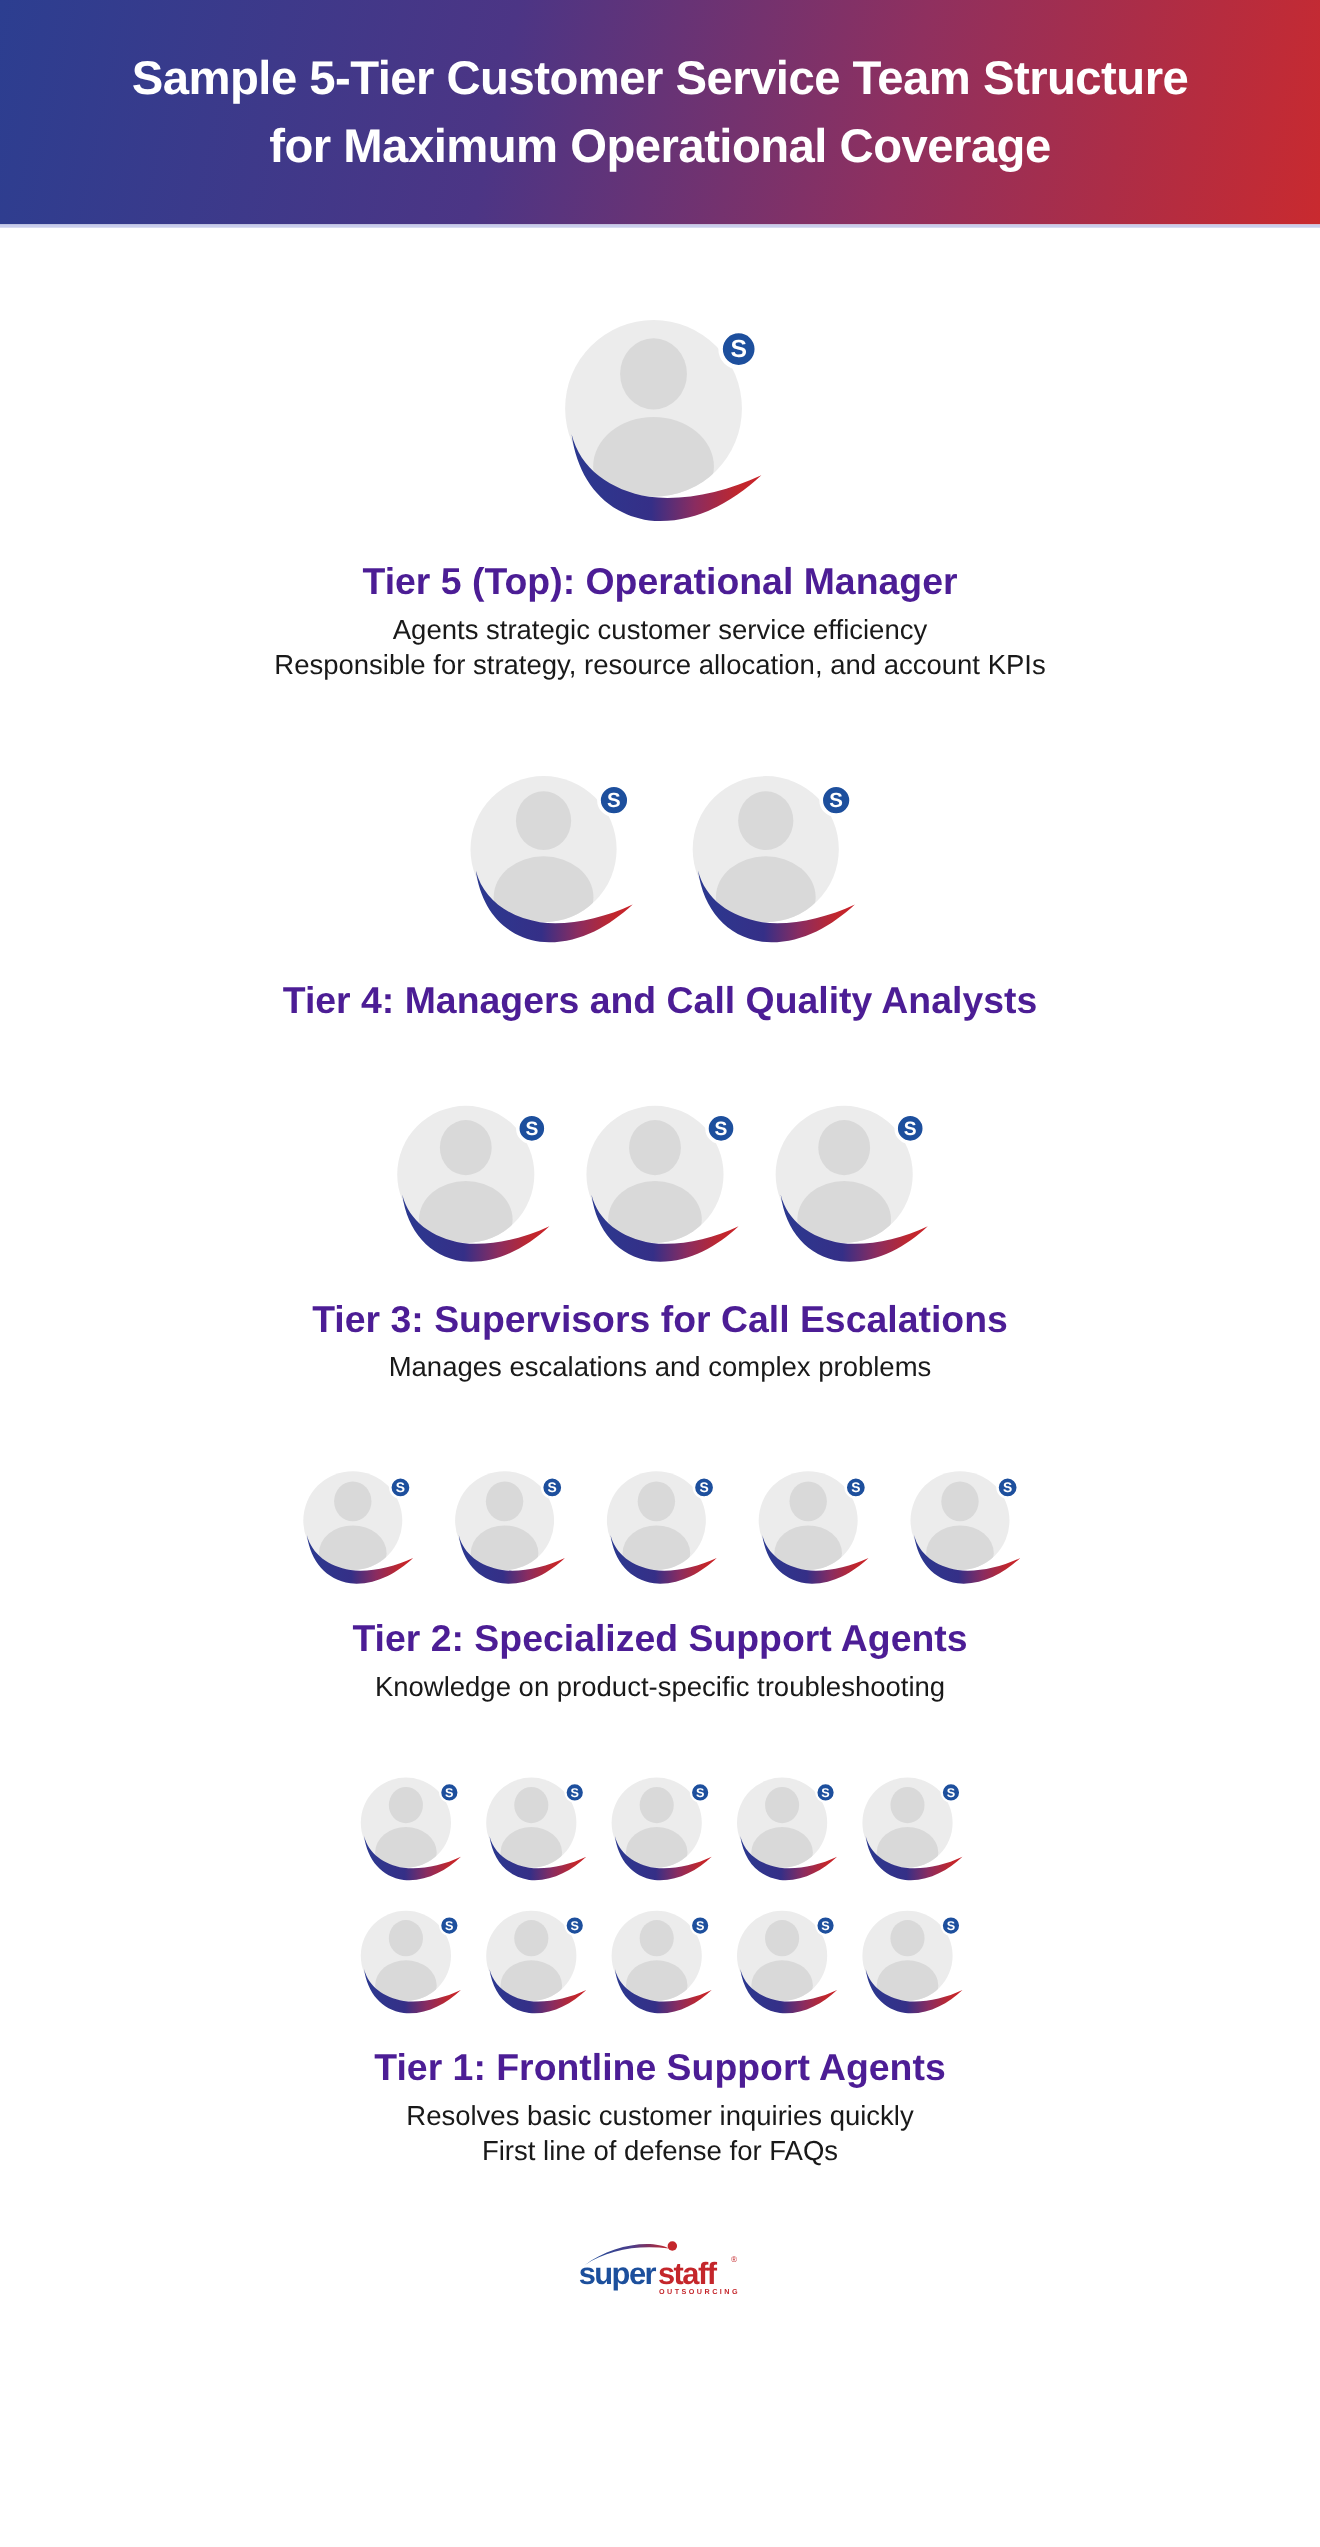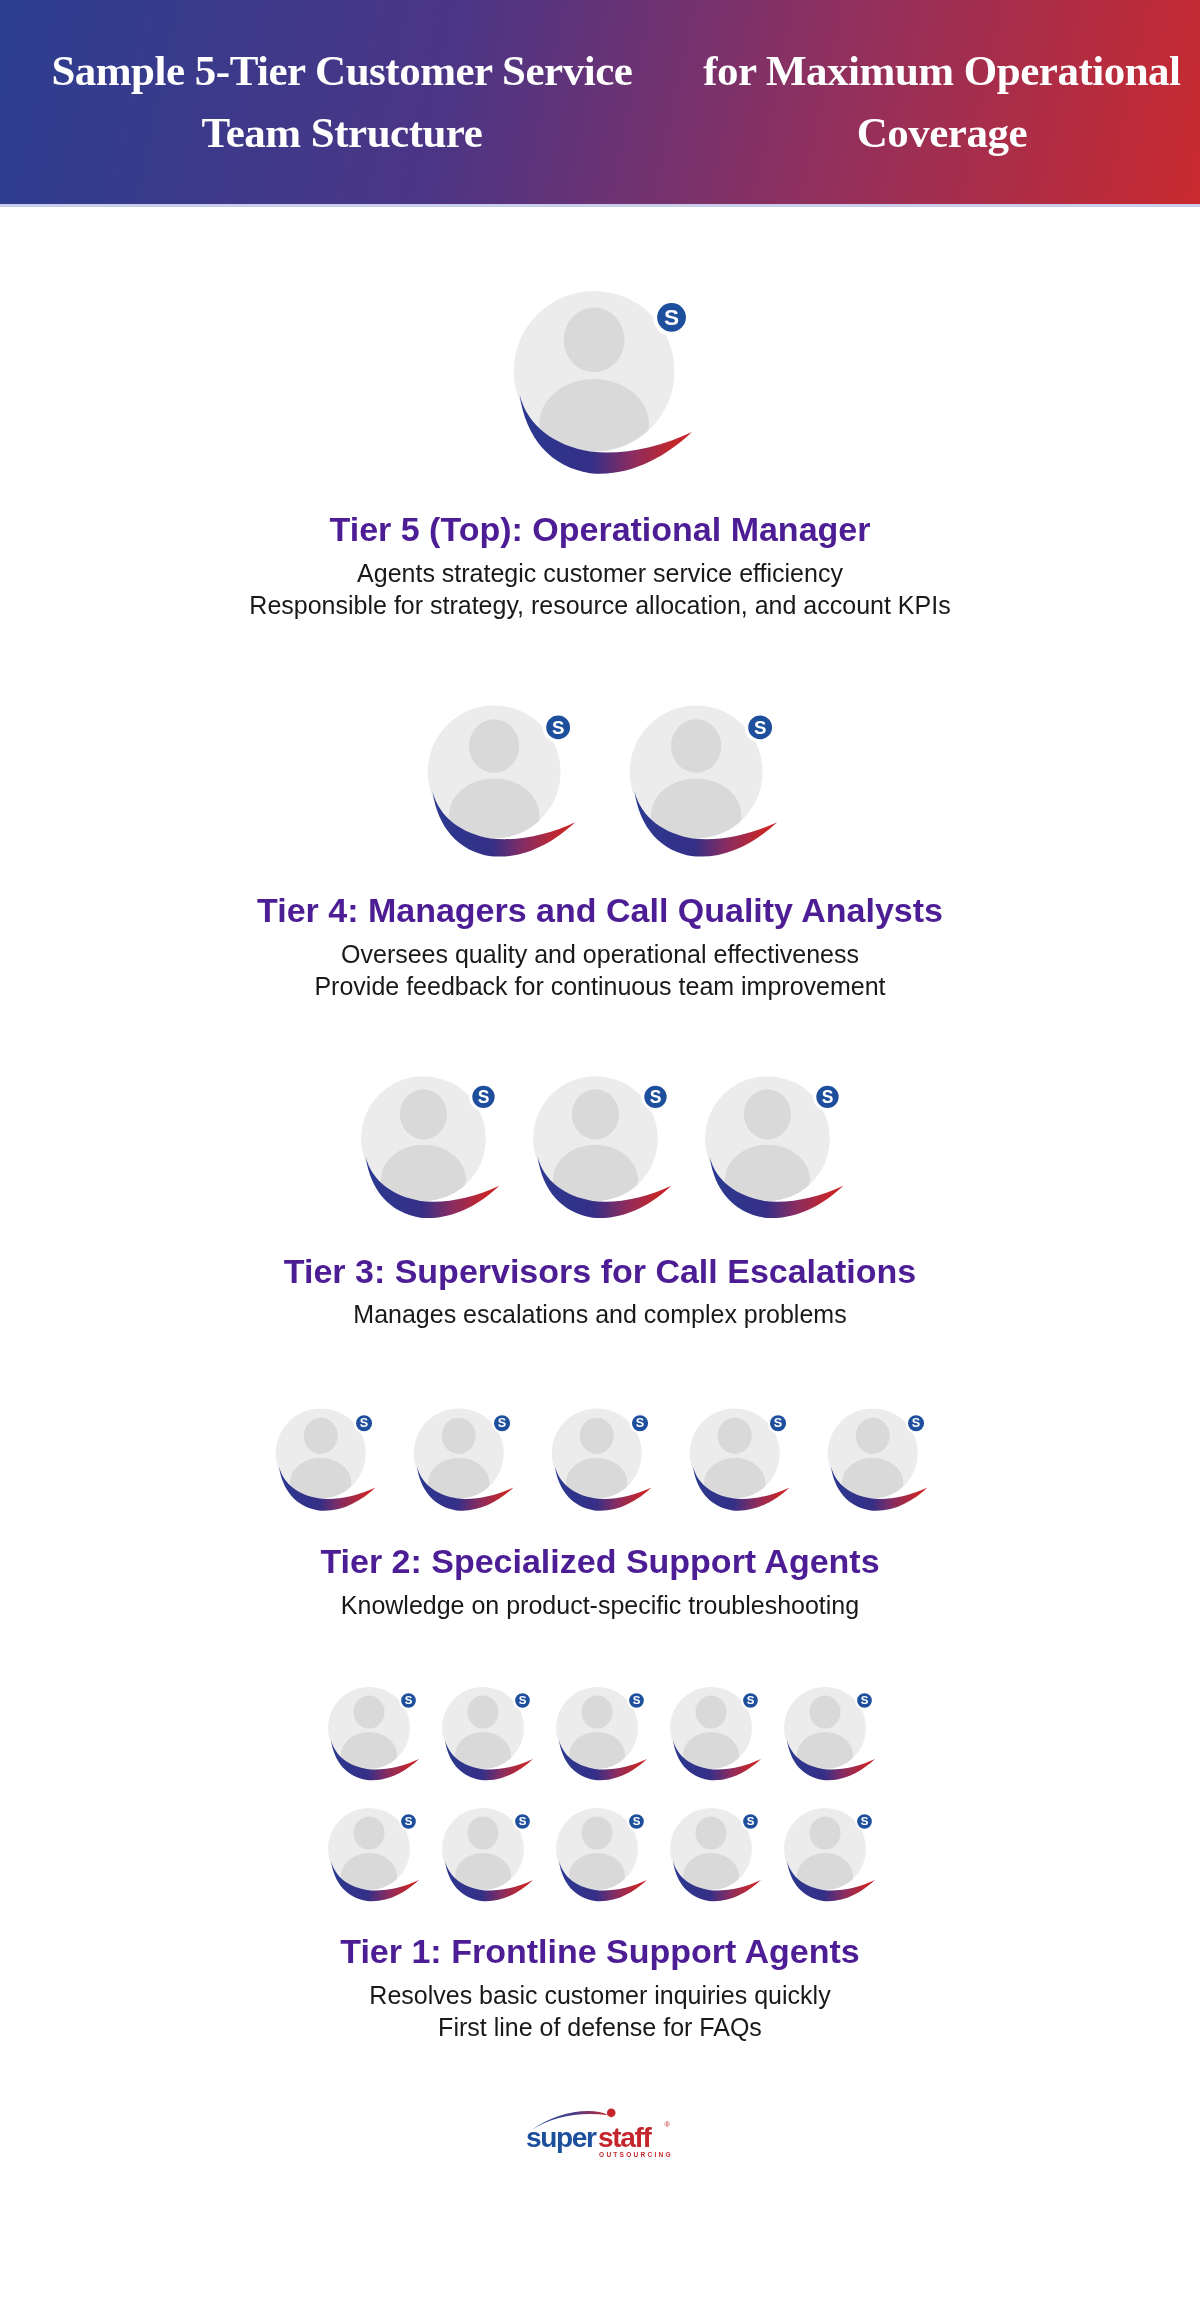--- a/index.html
+++ b/index.html
@@ -4,21 +4,21 @@
 <style>
   html,body{margin:0;padding:0;background:#ffffff;}
   .page{
     width:1200px;height:2315px;position:relative;background:#ffffff;
     font-family:"Liberation Sans",sans-serif;overflow:hidden;margin:0 auto;
   }
   .header{
     height:204px;
     background:linear-gradient(102deg,#2c3e90 0%,#4c3585 38%,#8f305f 68%,#c92a2f 100%);
     border-bottom:3px solid #c9cdec;
-    display:flex;flex-direction:row;justify-content:center;align-items:center;font-family:Liberation Serif, serif;
+    display:flex;flex-direction:column;justify-content:center;align-items:center;
   }
   .header .title-line{
     color:#ffffff;font-weight:bold;font-size:43px;line-height:62px;
     text-align:center;letter-spacing:-0.5px;
   }
   .tier{display:flex;flex-direction:column;align-items:center;text-align:center;}
   .avatar-row{display:flex;justify-content:center;align-items:flex-start;}
   .avatar{display:block;flex:0 0 auto;}
   .tier-5{margin-top:76px;}
   .tier-4{margin-top:78px;}
@@ -127,24 +127,20 @@
     <g clip-path="url(#circleClip)">
       <ellipse cx="47" cy="29" rx="15.5" ry="16.5" fill="#d9d9d9"></ellipse>
       <ellipse cx="47" cy="72" rx="28" ry="23" fill="#d9d9d9"></ellipse>
     </g>
     <path d="M9,57 C12,79 25,94 45,97 C65,99 83,89 97,76 C80,84 61,88 45,86 C27,83 13,73 9,57 Z" fill="url(#swooshGrad)"></path>
     <circle cx="86.5" cy="17.5" r="8.4" fill="#1d4f9d" stroke="#ffffff" stroke-width="2.1"></circle>
     <text class="badge-letter" x="86.5" y="21.4" text-anchor="middle" font-family="Liberation Sans, sans-serif" font-size="11.5" font-weight="bold" fill="#ffffff">S</text>
   </svg>
 </div>
     <div class="tier-heading">Tier 4: Managers and Call Quality Analysts</div>
-    <div class="tier-desc">
-      <div>Oversees quality and operational effectiveness</div>
-      <div>Provide feedback for continuous team improvement</div>
-    </div>
   </section>
 
   <section class="tier tier-3">
     <div class="avatar-row">
   <svg class="avatar" viewBox="0 0 100 103" xmlns="http://www.w3.org/2000/svg">
     <defs>
       <linearGradient id="swooshGrad" x1="0" y1="0" x2="1" y2="0">
         <stop offset="0%" stop-color="#2b3990"></stop>
         <stop offset="42%" stop-color="#352f87"></stop>
         <stop offset="65%" stop-color="#8a2c60"></stop>

